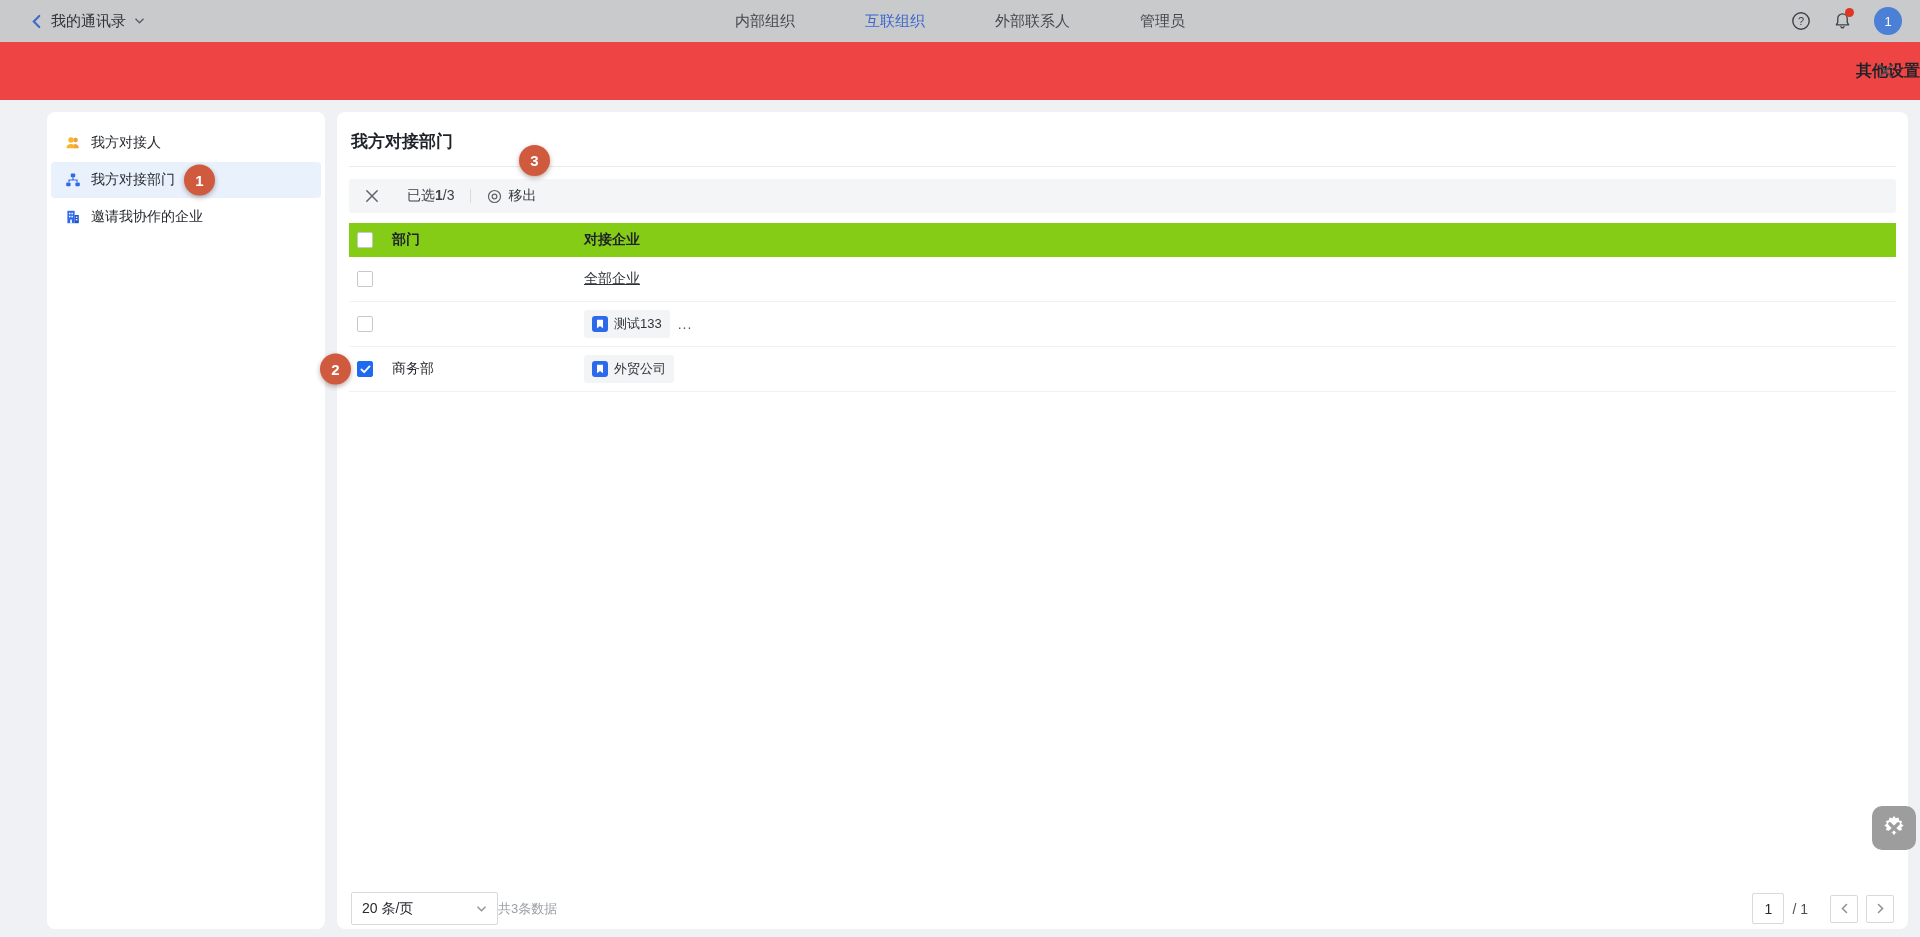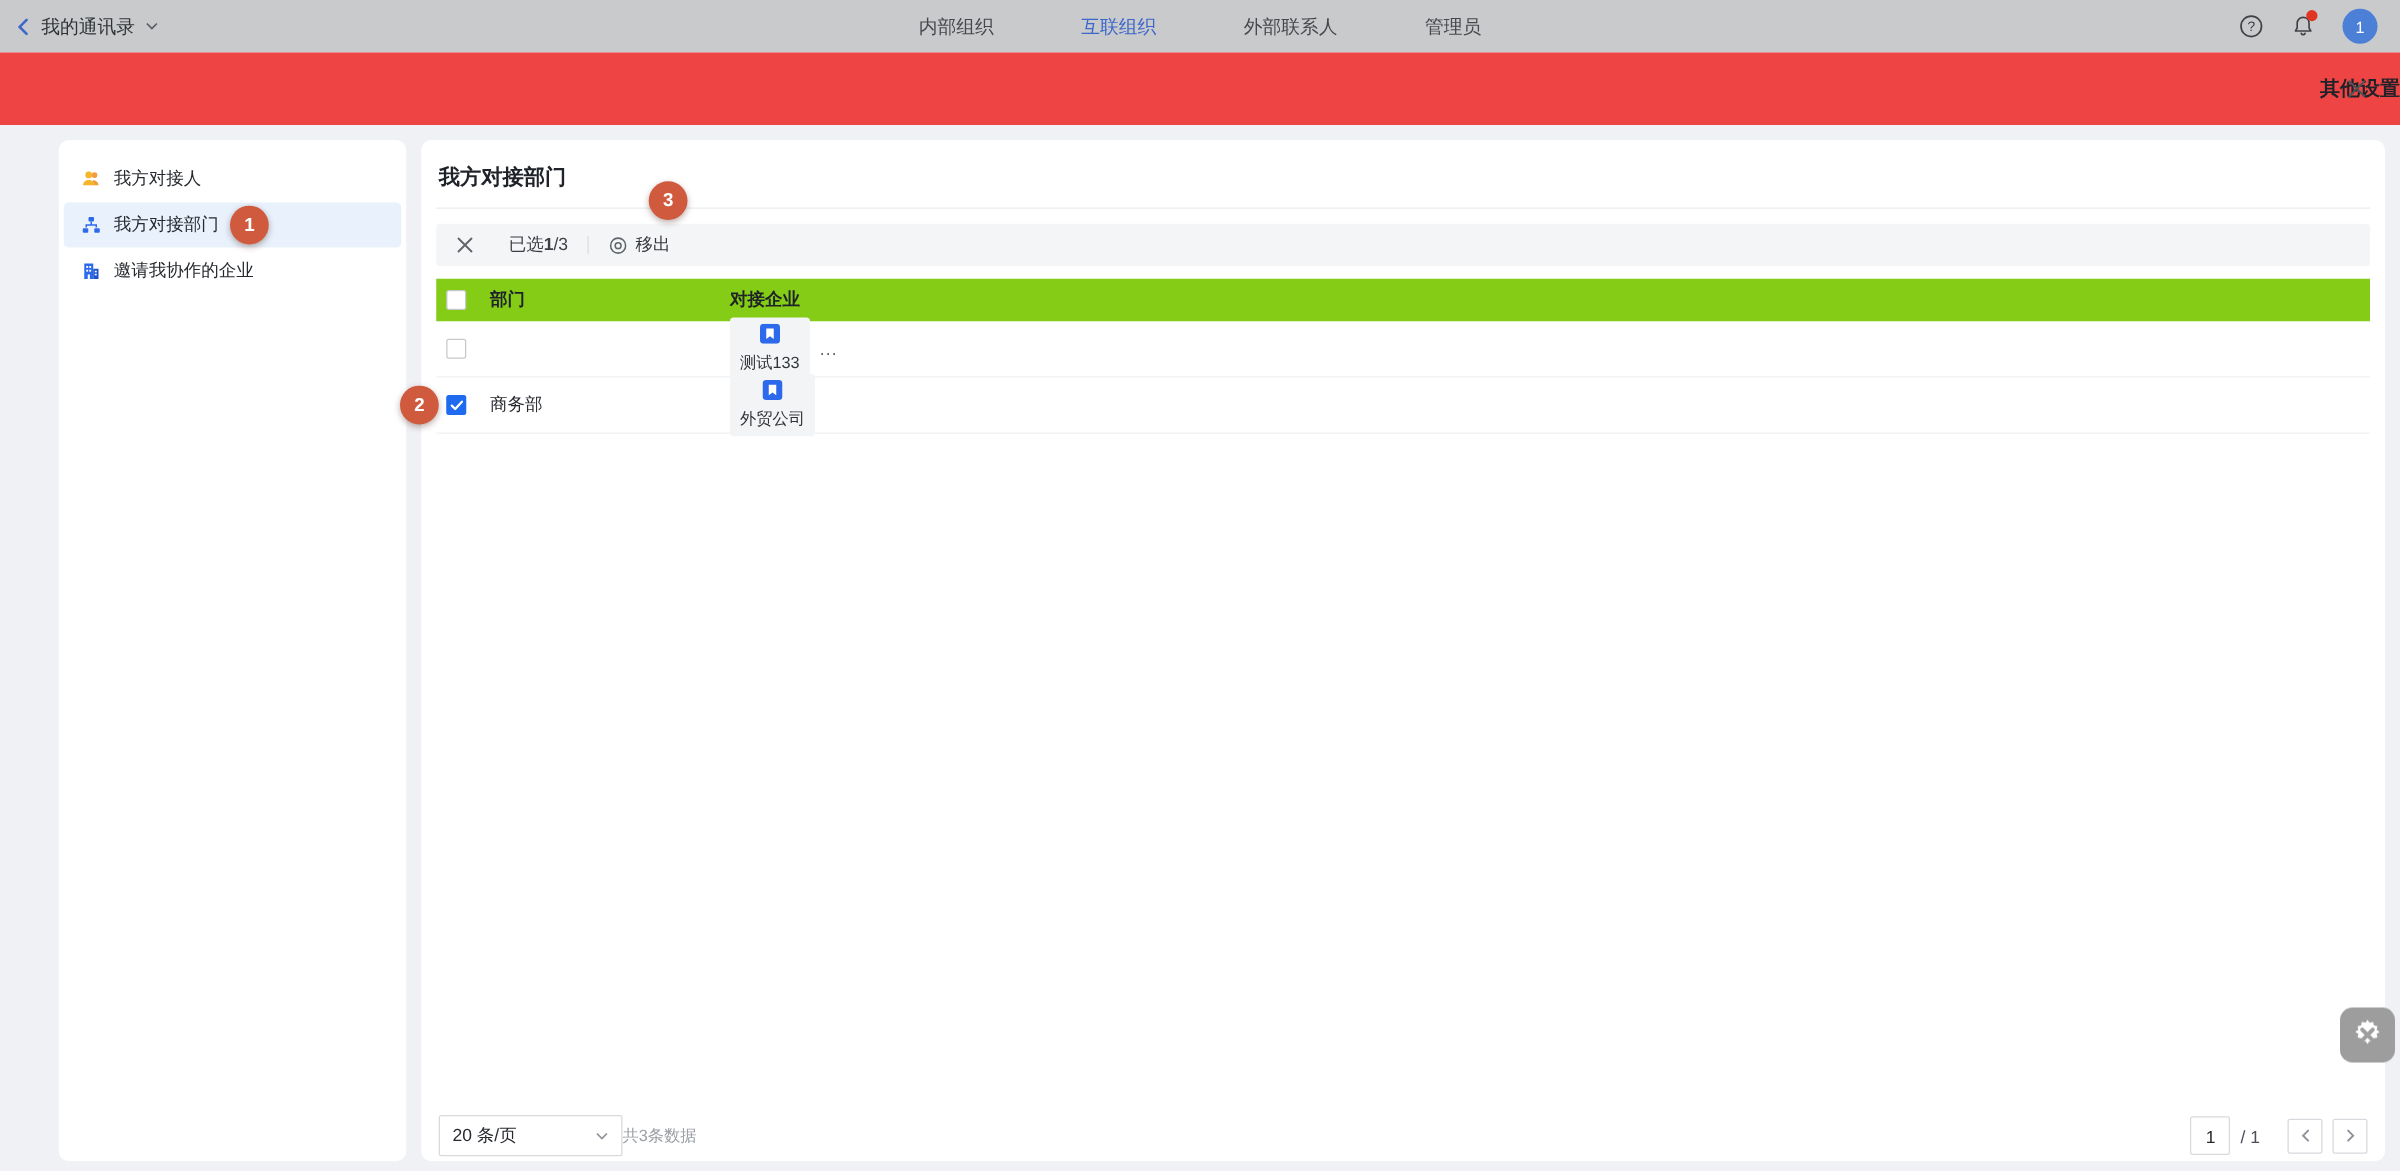--- a/index.html
+++ b/index.html
@@ -4,21 +4,21 @@
 <style>
   * { box-sizing: border-box; }
   html,body { margin:0; padding:0; }
   body {
     width:1920px; height:937px; overflow:hidden;
     font-family:"Liberation Sans","DejaVu Sans",sans-serif;
     color:#26292e; background:#f0f1f5; font-size:14px;
   }
   
   .topbar { height:42px; background:#c9cacc; position:relative; display:flex; align-items:center; }
-  .topbar-left { position:absolute; left:12px; display:flex; align-items:center; gap:8px; font-size:15px; color:#2f3337; cursor:pointer; }
+  .topbar-left { position:absolute; left:30px; display:flex; align-items:center; gap:8px; font-size:15px; color:#2f3337; cursor:pointer; }
   .tabs { margin:0 auto; display:flex; gap:70px; font-size:15px; color:#45484d; }
   .tab { cursor:pointer; }
   .tab.active { color:#3c67cb; }
   .topbar-right { position:absolute; right:18px; display:flex; align-items:center; gap:22px; }
   .icon-btn { position:relative; display:flex; align-items:center; cursor:pointer; }
   .bell-dot { position:absolute; top:-3px; right:-2px; width:9px; height:9px; border-radius:50%; background:#e03522; }
   .avatar { width:28px; height:28px; border-radius:50%; background:#4c7fd6; color:#fff; font-size:13px; display:flex; align-items:center; justify-content:center; cursor:pointer; }
   
   .modal-header { height:58px; background:#ef4444; display:flex; align-items:center; justify-content:flex-end; position:relative; }
   .modal-title { font-size:16px; font-weight:600; color:#1f2329; }
@@ -41,21 +41,21 @@
   .thead { margin-top:10px; height:34px; background:#84cc16; display:flex; align-items:center; font-weight:700; font-size:14px; color:#1f2329; }
   .trow { height:45px; display:flex; align-items:center; border-bottom:1px solid #f0f1f3; font-size:14px; position:relative; }
   .cell-check { width:43px; padding-left:8px; display:flex; align-items:center; }
   .cell-dept { width:192px; }
   .cell-comp { flex:1; display:flex; align-items:center; }
   .checkbox { width:16px; height:16px; border:1px solid #c6c9cc; border-radius:2px; background:#fff; cursor:pointer; display:flex; align-items:center; justify-content:center; }
   .checkbox.checked { background:#1f6bf0; border-color:#1f6bf0; }
   .skeleton { width:88px; height:16px; background:#eaedf1; border-radius:2px; }
   .skeleton.w2 { width:96px; }
   .link { color:#2f3338; text-decoration:underline; cursor:pointer; }
-  .chip { display:inline-flex; align-items:center; gap:6px; background:#f3f4f6; border-radius:3px; padding:5px 8px; font-size:13px; color:#2f3338;flex-direction:column; }
+  .chip { display:inline-flex; align-items:center; gap:6px; background:#f3f4f6; border-radius:3px; padding:5px 8px; font-size:13px; color:#2f3338; }
   .ellipsis-more { margin-left:8px; color:#55595f; letter-spacing:1px; cursor:pointer; }
   
   .anno-badge { position:absolute; width:31px; height:31px; border-radius:50%; background:#d05a3e; color:#fff; font-size:15px; font-weight:700; display:flex; align-items:center; justify-content:center; box-shadow:0 2px 5px rgba(60,20,10,.35); z-index:5; }
   .badge-1 { left:133px; top:50%; transform:translateY(-50%); }
   .badge-2 { left:-29px; top:50%; transform:translateY(-50%); }
   .badge-3 { left:170px; top:-34px; }
   
   .footer { margin-top:auto; display:flex; align-items:center; padding:0 2px 4px; }
   .page-size { width:147px; height:33px; border:1px solid #d7d9dd; border-radius:2px; background:#fff; display:flex; align-items:center; justify-content:space-between; padding:0 10px; font-size:14px; color:#26292e; cursor:pointer; }
   .total-text { color:#9a9ea5; font-size:13px; }
@@ -186,20 +186,29 @@
     </div>
 
     <div class="thead">
       <span class="cell-check">
           <span class="checkbox"></span>
         </span>
       <span class="cell-dept">部门</span>
       <span class="cell-comp">对接企业</span>
     </div>
 
+    <div class="trow">
+      <span class="cell-check">
+          <span class="checkbox"></span>
+        </span>
+      <span class="cell-dept"><span class="skeleton"></span></span>
+      <span class="cell-comp">
+          <span class="link">全部企业</span>
+        </span>
+    </div>
 
     <div class="trow">
       <span class="cell-check">
           <span class="checkbox"></span>
         </span>
       <span class="cell-dept"><span class="skeleton w2"></span></span>
       <span class="cell-comp">
         <span class="chip">
           <span style="display:flex;">
             <svg width="16" height="16" viewBox="0 0 16 16">

